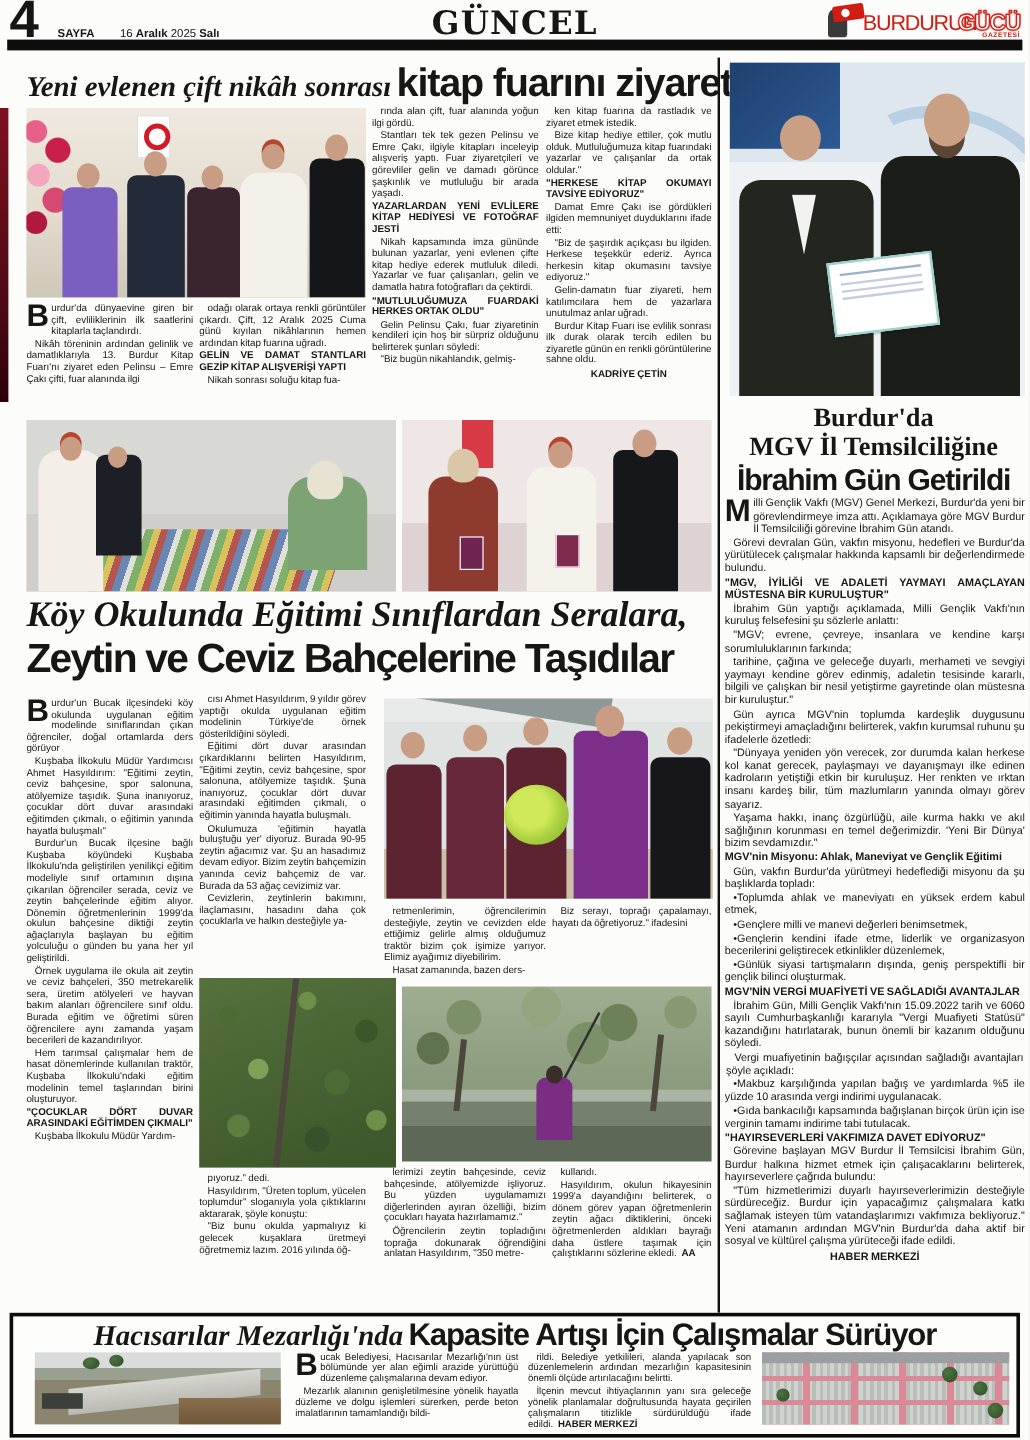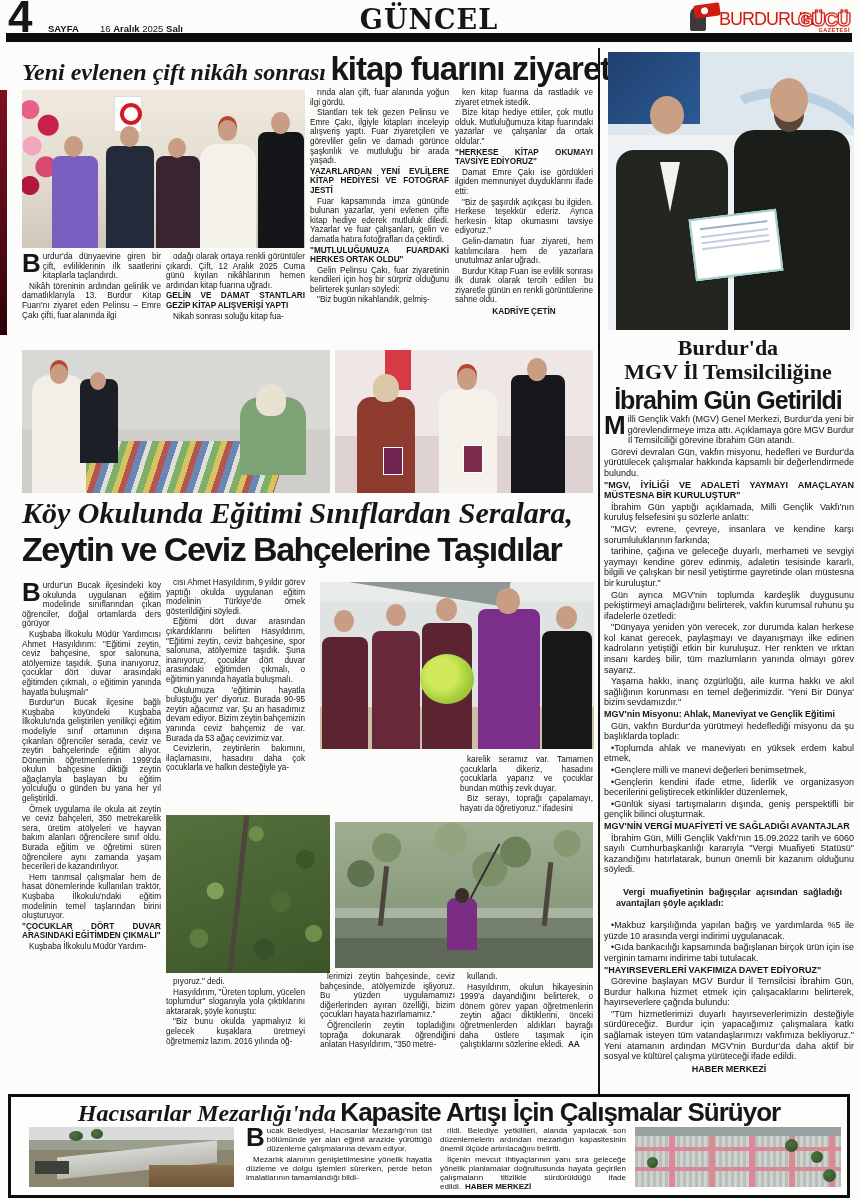--- a/index.html
+++ b/index.html
@@ -45,21 +45,21 @@
   .cem-hl .hl-bk{font-size:26px;}
 
   
   .col{position:absolute;font-size:8.2px;line-height:9.6px;overflow:hidden;text-align:justify;
        word-spacing:-.4px;}
   .col-lg{font-size:9px;line-height:10.6px;}
   .para{margin:0 0 1px 0;text-indent:7px;text-align:justify;}
   .para.drop{text-indent:0;}
   .dropcap{float:left;font-size:26px;line-height:22px;font-weight:bold;padding:0 2px 0 0;}
   .subhead{margin:1px 0;font-weight:bold;text-indent:0;}
-  .boldp{margin:12px;font-weight:bold;text-indent:7px;}
+  .boldp{margin:1px;font-weight:normal;text-indent:7px;}
   .byline{margin:2px 0 0 0;font-weight:bold;text-align:center;text-indent:0;}
   .para b{margin-left:4px;margin-top:24px;}
 
   
   .ph{position:absolute;overflow:hidden;background:#c9c9c4;}
   .ph i{display:block;position:absolute;}
   .head{border-radius:50%;background:#c89d84;}
   .torso{border-radius:8px 8px 0 0;}
 
   .ph-redstrip{background:linear-gradient(#7e1020,#4a0913 70%,#2c0007);}
@@ -182,21 +182,21 @@
     </div>
   <div class="col" data-interactable="false" style="left:166px;top:252px;width:139px;height:95px">
       <p class="para" data-interactable="false">odağı olarak ortaya renkli görüntüler çıkardı. Çift, 12 Aralık 2025 Cuma günü kıyılan nikâhlarının hemen ardından kitap fuarına uğradı.</p>
       <p class="subhead" data-interactable="false">GELİN VE DAMAT STANTLARI GEZİP KİTAP ALIŞVERİŞİ YAPTI</p>
       <p class="para" data-interactable="false">Nikah sonrası soluğu kitap fua-</p>
     </div>
   <div class="col" data-interactable="false" style="left:310px;top:88px;width:139px;height:259px">
       <p class="para" data-interactable="false">rında alan çift, fuar alanında yoğun ilgi gördü.</p>
       <p class="para" data-interactable="false">Stantları tek tek gezen Pelinsu ve Emre Çakı, ilgiyle kitapları inceleyip alışveriş yaptı. Fuar ziyaretçileri ve görevliler gelin ve damadı görünce şaşkınlık ve mutluluğu bir arada yaşadı.</p>
       <p class="subhead" data-interactable="false">YAZARLARDAN YENİ EVLİLERE KİTAP HEDİYESİ VE FOTOĞRAF JESTİ</p>
-      <p class="para" data-interactable="false">Fuar kapsamında imza gününde bulunan yazarlar, yeni evlenen çifte kitap hediye ederek mutluluk diledi. Yazarlar ve fuar çalışanları, gelin ve damatla hatıra fotoğrafları da çektirdi.</p>
+      <p class="para" data-interactable="false">Nikah kapsamında imza gününde bulunan yazarlar, yeni evlenen çifte kitap hediye ederek mutluluk diledi. Yazarlar ve fuar çalışanları, gelin ve damatla hatıra fotoğrafları da çektirdi.</p>
       <p class="subhead" data-interactable="false">"MUTLULUĞUMUZA FUARDAKİ HERKES ORTAK OLDU"</p>
       <p class="para" data-interactable="false">Gelin Pelinsu Çakı, fuar ziyaretinin kendileri için hoş bir sürpriz olduğunu belirterek şunları söyledi:</p>
       <p class="para" data-interactable="false">"Biz bugün nikahlandık, gelmiş-</p>
     </div>
   <div class="col" data-interactable="false" style="left:455px;top:88px;width:138px;height:259px">
       <p class="para" data-interactable="false">ken kitap fuarına da rastladık ve ziyaret etmek istedik.</p>
       <p class="para" data-interactable="false">Bize kitap hediye ettiler, çok mutlu olduk. Mutluluğumuza kitap fuarındaki yazarlar ve çalışanlar da ortak oldular."</p>
       <p class="subhead" data-interactable="false">"HERKESE KİTAP OKUMAYI TAVSİYE EDİYORUZ"</p>
       <p class="para" data-interactable="false">Damat Emre Çakı ise gördükleri ilgiden memnuniyet duyduklarını ifade etti:</p>
       <p class="para" data-interactable="false">"Biz de şaşırdık açıkçası bu ilgiden. Herkese teşekkür ederiz. Ayrıca herkesin kitap okumasını tavsiye ediyoruz."</p>
@@ -261,22 +261,25 @@
     <i class="torso" style="left:52px;bottom:0;width:48px;height:118px;background:#67293a" data-interactable="false"></i>
     <i class="head" style="left:66px;top:22px;width:20px;height:22px" data-interactable="false"></i>
     <i class="torso" style="left:102px;bottom:0;width:50px;height:126px;background:#5c2430" data-interactable="false"></i>
     <i class="head" style="left:116px;top:16px;width:21px;height:23px" data-interactable="false"></i>
     <i class="lettuce" style="left:100px;top:72px;width:54px;height:50px" data-interactable="false"></i>
     <i class="torso" style="left:158px;bottom:0;width:62px;height:140px;background:#7b2f8a" data-interactable="false"></i>
     <i class="head" style="left:176px;top:6px;width:24px;height:26px" data-interactable="false"></i>
     <i class="torso" style="left:222px;bottom:0;width:50px;height:118px;background:#17171a" data-interactable="false"></i>
     <i class="head" style="left:236px;top:24px;width:21px;height:23px" data-interactable="false"></i>
   </div>
+  <div class="col" data-interactable="false" style="left:320px;top:755px;width:135px;height:64px">
+      <p class="para" data-interactable="false">retmenlerimin, öğrencilerimin desteğiyle, zeytin ve cevizden elde ettiğimiz gelirle almış olduğumuz traktör bizim çok işimize yarıyor. Elimiz ayağımız diyebilirim.</p>
+      <p class="para" data-interactable="false">Hasat zamanında, bazen ders-</p>
+    </div>
   <div class="col" data-interactable="false" style="left:460px;top:755px;width:133px;height:64px">
-      <p class="para" data-interactable="false">karelik seramız var. Tamamen çocuklarla dikeriz, hasadını çocuklarla yaparız ve çocuklar bundan müthiş zevk duyar.</p>
       <p class="para" data-interactable="false">Biz serayı, toprağı çapalamayı, hayatı da öğretiyoruz." ifadesini</p>
     </div>
 
   <div class="ph ph-harvest" data-interactable="false" style="left:335px;top:822px;width:258px;height:146px" title="Zeytin bahçesinde sırıkla hasat yapan mor kazaklı kişi">
     <i class="canopy" style="left:0;top:0;width:258px;height:86px" data-interactable="false"></i>
     <i class="groundnet" style="left:0;top:96px;width:258px;height:50px" data-interactable="false"></i>
     <i class="trunk" style="left:46px;top:44px;height:60px" data-interactable="false"></i>
     <i class="trunk" style="left:210px;top:40px;height:64px" data-interactable="false"></i>
     <i class="pole" style="left:148px;top:18px;height:66px" data-interactable="false"></i>
     <i class="torso" style="left:112px;bottom:18px;width:30px;height:52px;background:#7b2d84" data-interactable="false"></i>

